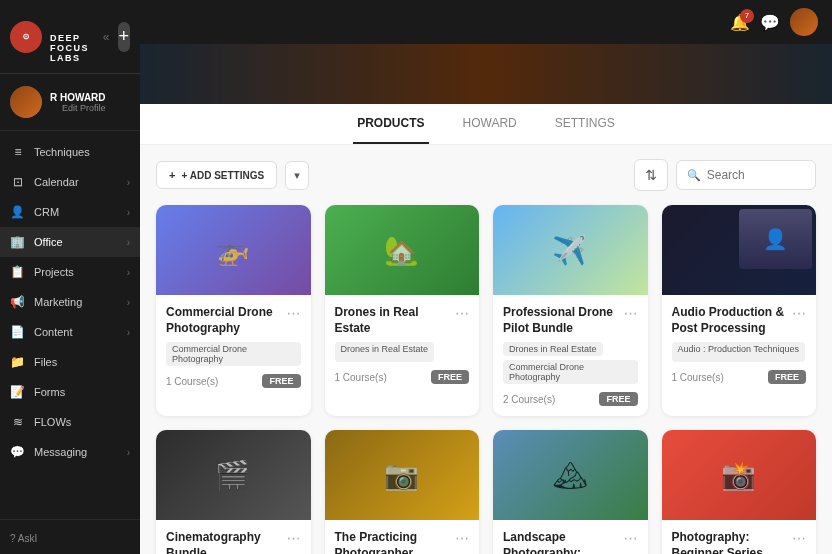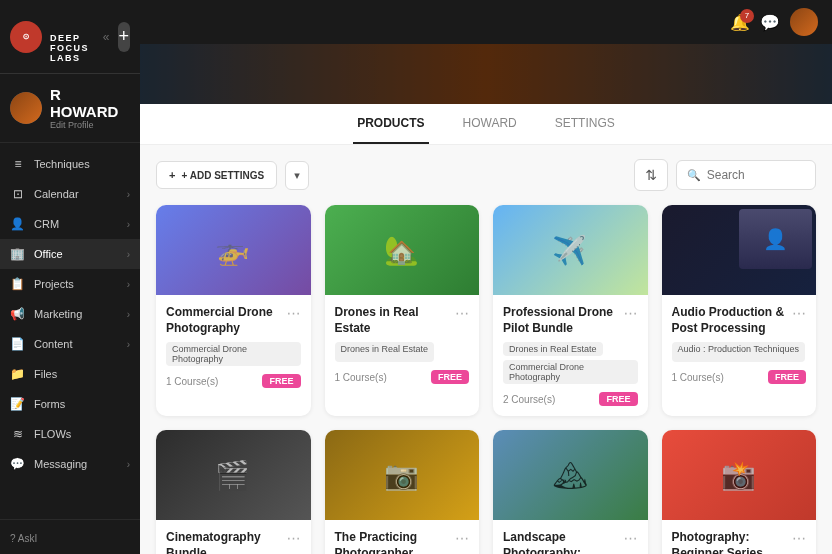--- a/index.html
+++ b/index.html
@@ -10,22 +10,22 @@
     .sidebar-collapse { color: #888; cursor: pointer; font-size: 14px; }
     .sidebar-add-btn { width: 30px; height: 30px; background: #444; border-radius: 6px; display: flex; align-items: center; justify-content: center; color: white; font-size: 18px; cursor: pointer; }
     .sidebar-top { display: flex; align-items: center; padding: 10px; gap: 8px; border-bottom: 1px solid #333; }
     .sidebar-logo-icon { width: 32px; height: 32px; background: #c0392b; border-radius: 50%; display: flex; align-items: center; justify-content: center; color: white; font-size: 9px; font-weight: bold; flex-shrink: 0; }
     .sidebar-title { color: white; font-size: 11px; font-weight: 800; letter-spacing: 2px; margin-top: 23px; }
 
     .sidebar-profile { display: flex; align-items: center; gap: 8px; padding: 12px 10px; border-bottom: 1px solid #2a2a2a; }
     .profile-avatar { width: 32px; height: 32px; background: #555; border-radius: 50%; overflow: hidden; display: flex; align-items: center; justify-content: center; }
     .profile-avatar-img { width: 100%; height: 100%; background: linear-gradient(135deg, #8B4513, #D2691E); border-radius: 50%; }
     .profile-info { flex: 1; }
-    .profile-name { color: white; font-size: 15px; font-weight: 700; }
-    .profile-link { color: #888; font-size: 9px; }
+    .profile-name { color: white; font-size: 10px; font-weight: 700; }
+    .profile-link { color: #888; font-size: 9px; margin-left: 12px; }
 
     .sidebar-nav { flex: 1; overflow-y: auto; padding: 6px 0; }
     .nav-item { display: flex; align-items: center; padding: 8px 10px; color: #ccc; font-size: 11px; cursor: pointer; gap: 8px; }
     .nav-item.active { color: white; }
     .nav-item-icon { width: 16px; text-align: center; font-size: 12px; }
     .nav-item-label { flex: 1; }
     .nav-item-arrow { color: #666; font-size: 10px; }
 
     
     .main { flex: 1; display: flex; flex-direction: column; background: white; overflow: hidden; }
@@ -61,21 +61,21 @@
     .product-grid { display: grid; grid-template-columns: repeat(4, 1fr); gap: 14px; }
     .product-card { background: white; border-radius: 10px; overflow: hidden; box-shadow: 0 1px 4px rgba(0,0,0,0.08); cursor: pointer; }
     .product-body { padding: 10px; }
     .product-header { display: flex; justify-content: space-between; align-items: flex-start; margin-bottom: 6px; }
     .product-title { font-size: 12px; font-weight: 700; color: #222; flex: 1; line-height: 1.3; }
     .product-more { color: #aaa; font-size: 14px; cursor: pointer; padding-left: 4px; }
     .product-tags { display: flex; flex-wrap: wrap; gap: 4px; margin-bottom: 8px; min-height: 20px; }
     .tag { background: #f0f0f0; border-radius: 4px; padding: 2px 6px; font-size: 9px; color: #555; }
     .product-footer { display: flex; justify-content: space-between; align-items: center; margin-top: 6px; }
     .courses-count { font-size: 10px; color: #888; }
-    .free-badge { background: #ec4899; color: white; font-size: 9px; font-weight: 700; padding: 2px 7px; border-radius: 4px; }
+    .free-badge { background: #737373; color: white; font-size: 9px; font-weight: 700; padding: 2px 7px; border-radius: 4px; }
 
     
     .img-drone { background: linear-gradient(135deg, #667eea, #764ba2); }
     .img-realestate { background: linear-gradient(135deg, #4CAF50, #2E7D32); }
     .img-pilot { background: linear-gradient(135deg, #64b3f4, #c2e59c); }
     .img-audio { background: linear-gradient(135deg, #1a1a2e, #16213e); }
     .img-cinema { background: linear-gradient(135deg, #2c2c2c, #555); }
     .img-photographer { background: linear-gradient(135deg, #8B6914, #D4A017); }
     .img-landscape { background: linear-gradient(135deg, #5B8DB8, #3A7D44); }
     .img-photo-beginner { background: linear-gradient(135deg, #E74C3C, #C0392B); }

